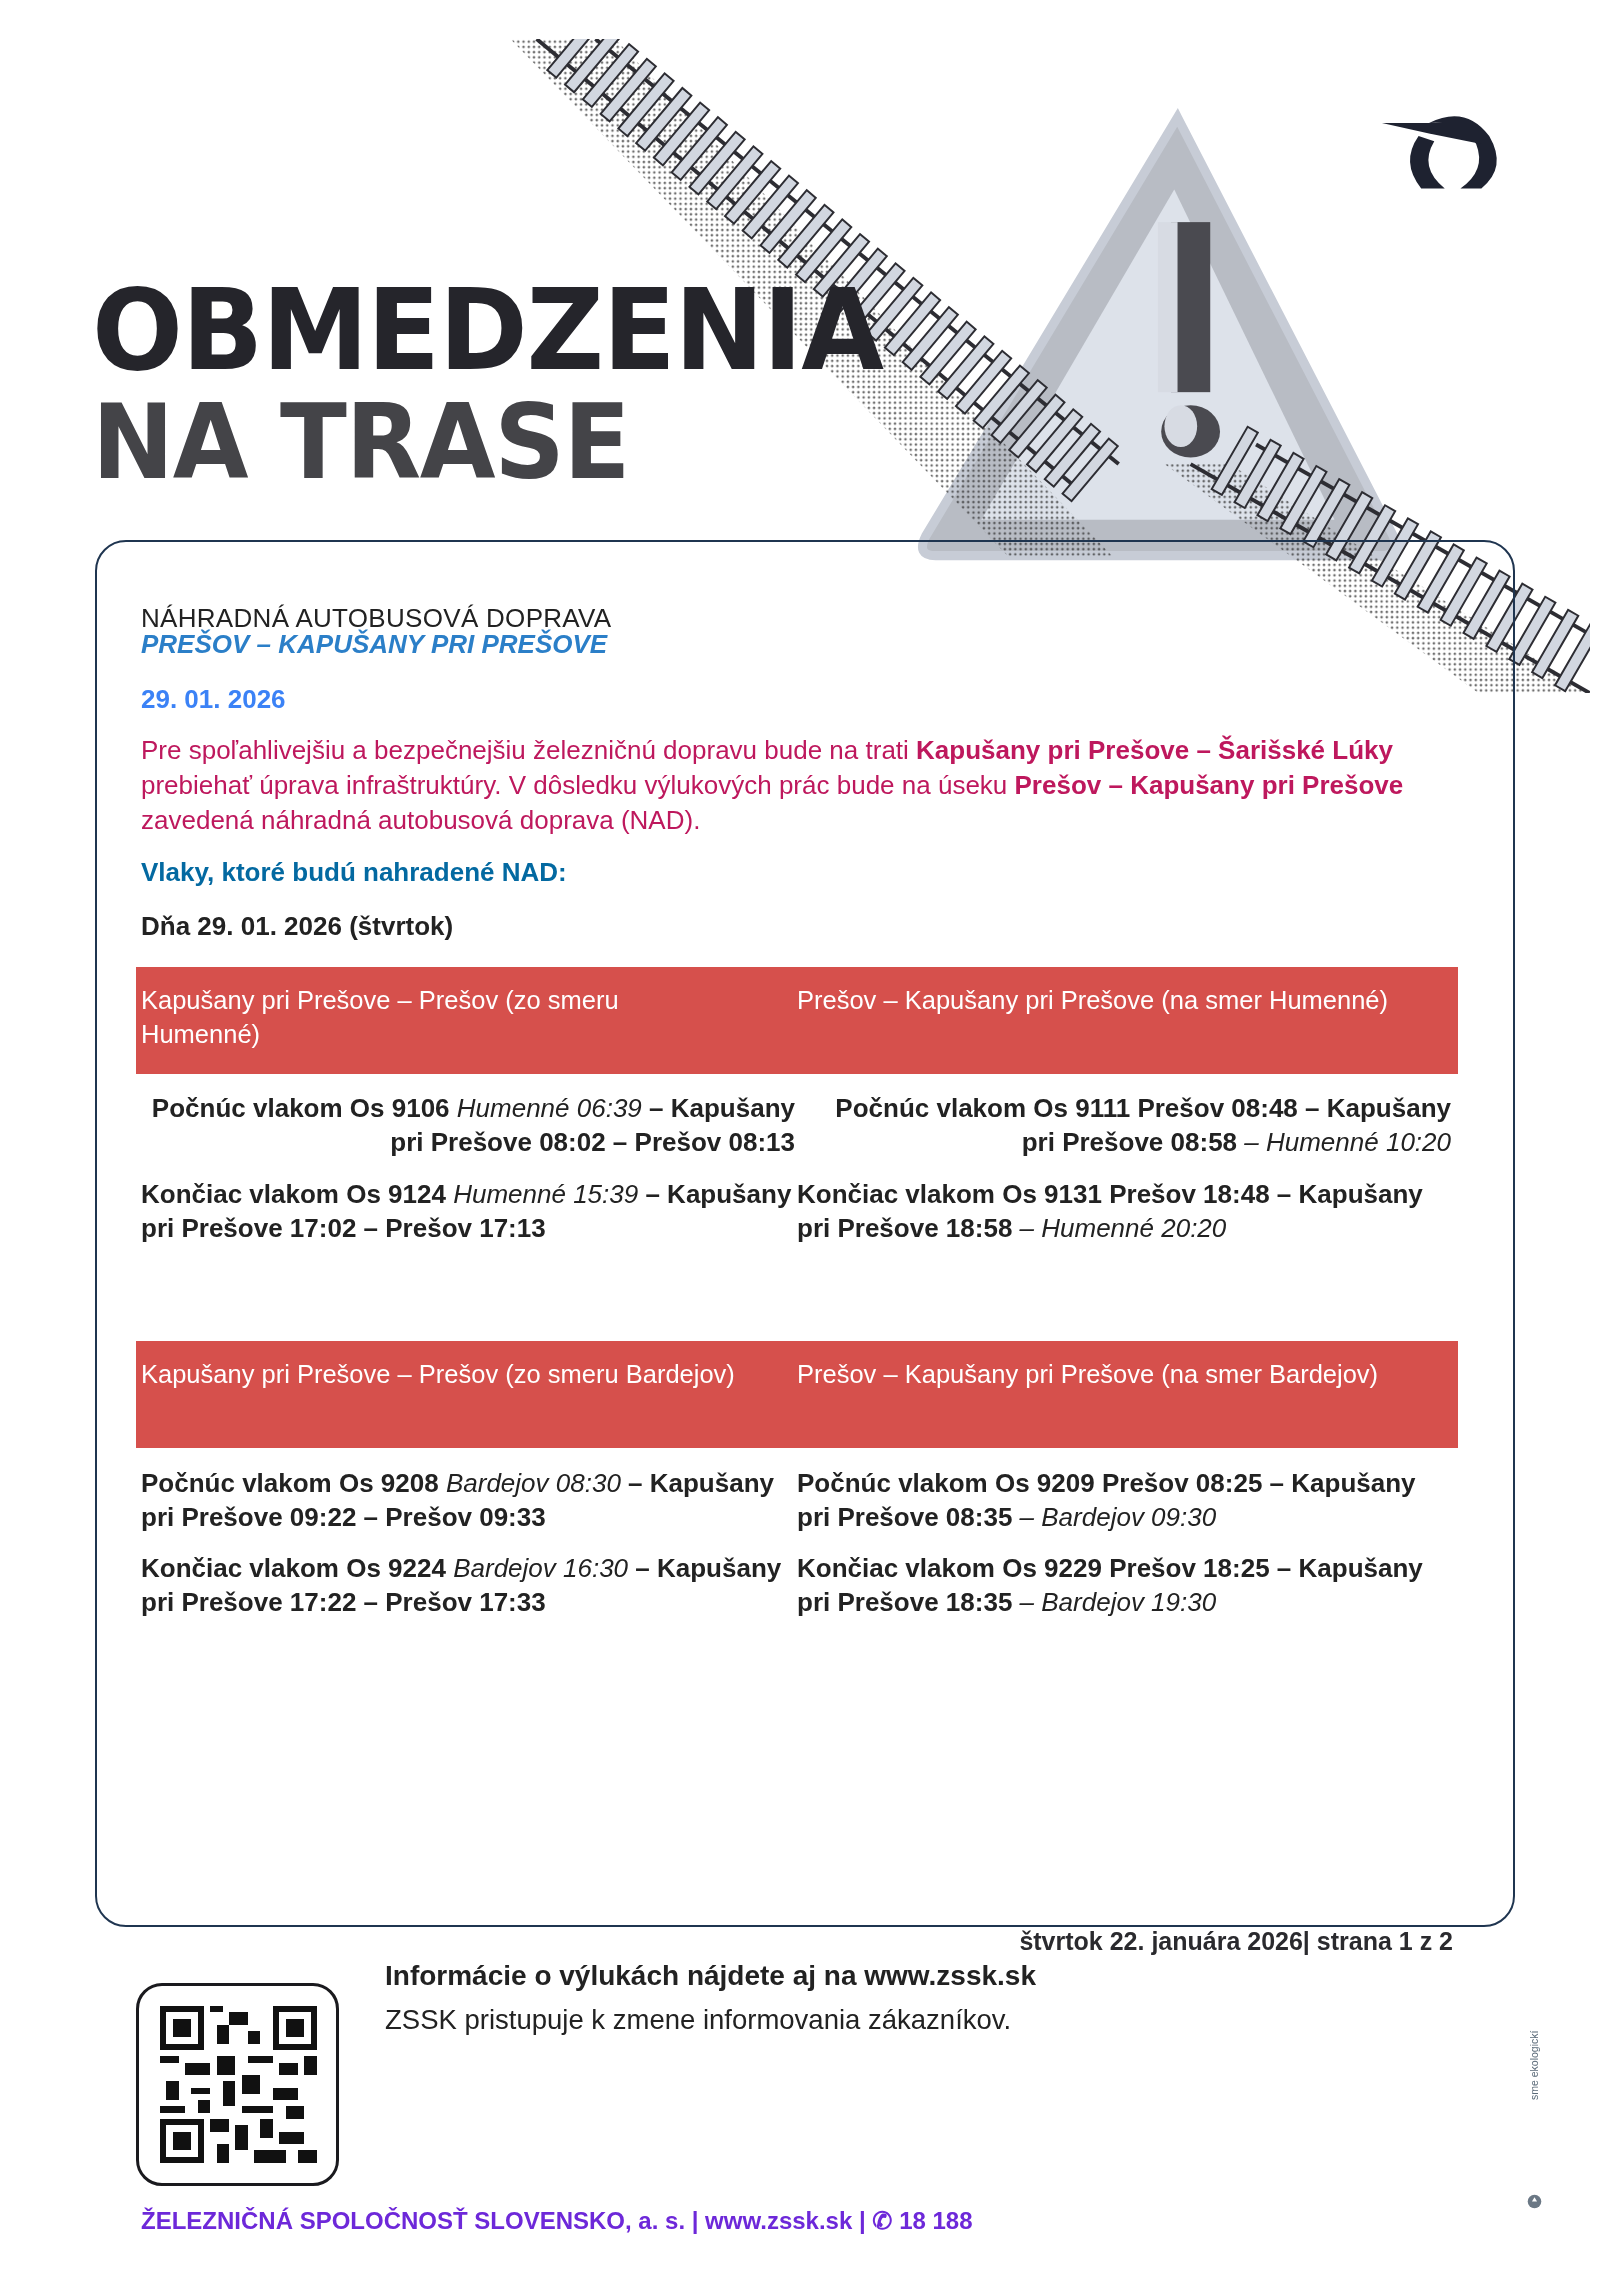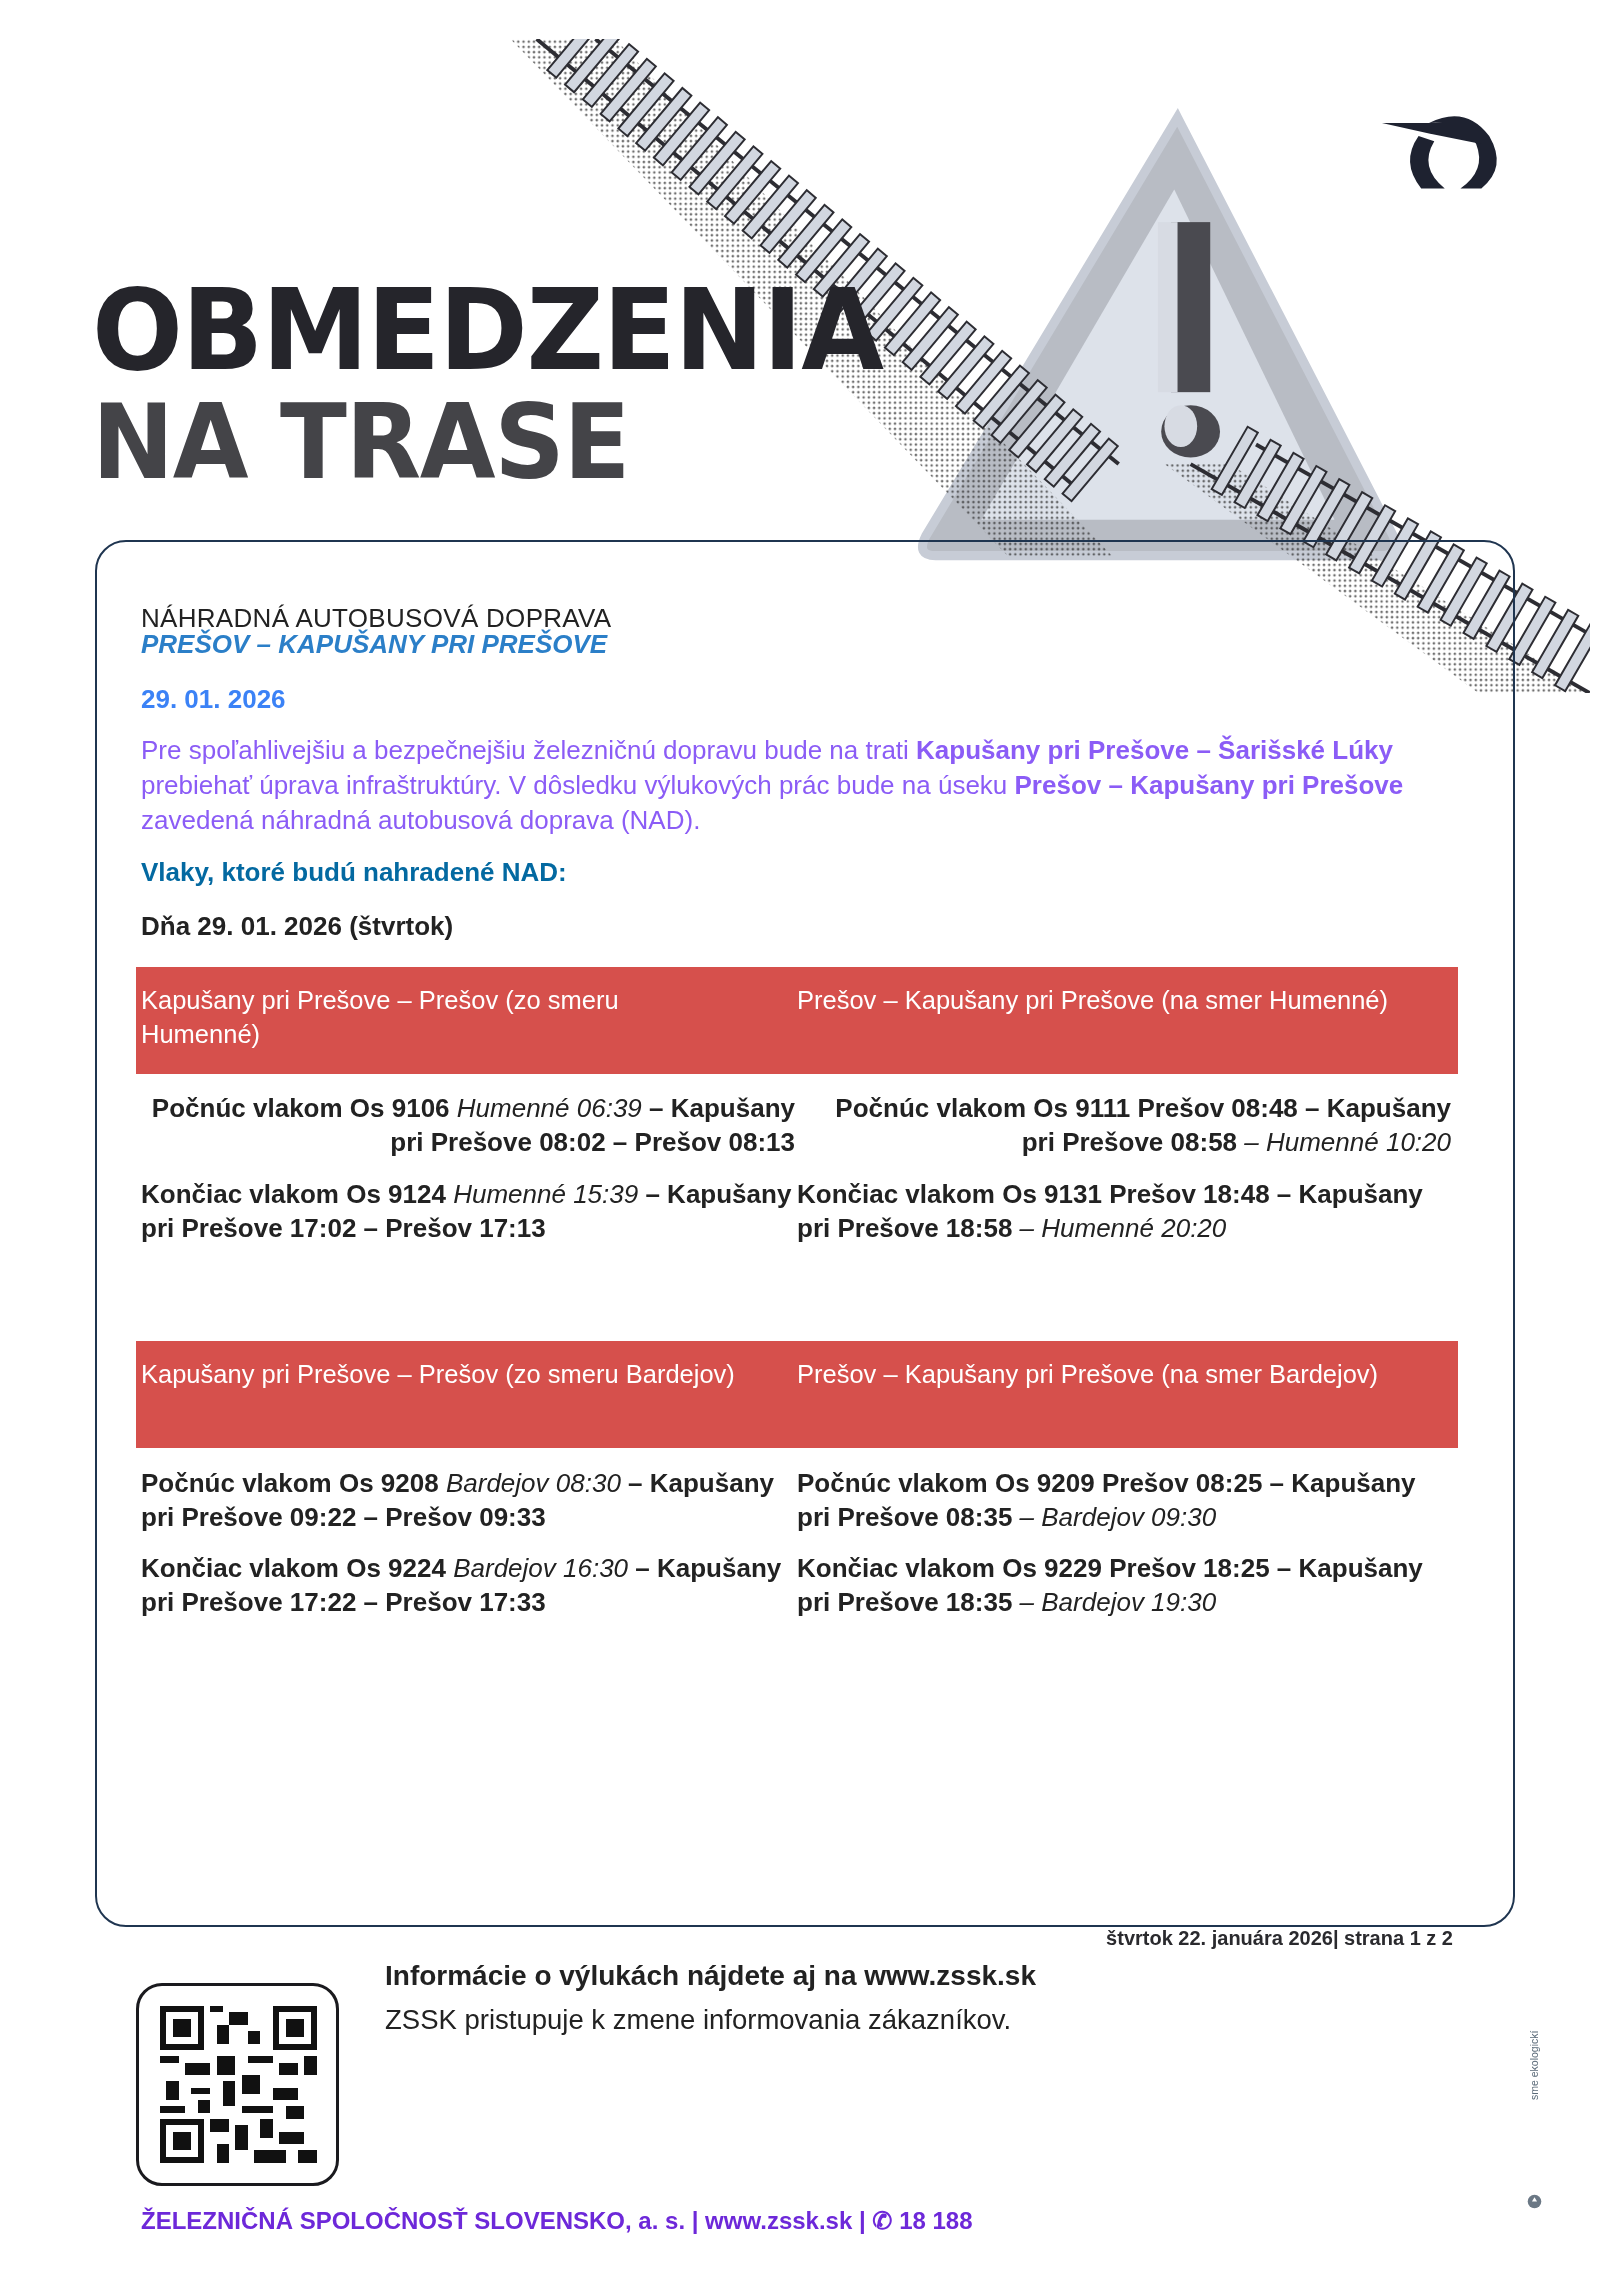--- a/index.html
+++ b/index.html
@@ -12,21 +12,21 @@
   .title-line { left: 92px; font-family: "DejaVu Sans", sans-serif; font-weight: bold; letter-spacing: -1.3px; line-height: 1; }
   #title-1 { top: 275px; font-size: 107px; color: #25252b; transform: scaleY(1.05); transform-origin: left top; }
   #title-2 { top: 391px; font-size: 98px; color: #444448; transform: scaleY(1.05); transform-origin: left top; }
 
   
   #content-box { left: 95px; top: 540px; width: 1420px; height: 1387px; border: 2px solid #1f3550; border-radius: 31px; background: transparent; box-sizing: border-box; }
   .txt { left: 141px; }
   #section-label { top: 575px; font-size: 26px; font-weight: normal; letter-spacing: 0.3px; color: #222; margin-top: 28px; }
   #route-title { top: 629px; font-size: 26px; font-weight: bold; font-style: italic; color: #2b7fc8; }
   #date { top: 684px; font-size: 26px; font-weight: bold; color: #3b82f6; }
-  #intro { top: 733px; width: 1335px; font-size: 26px; line-height: 35px; color: #8b5cf6; }
+  #intro { top: 733px; width: 1335px; font-size: 26px; line-height: 35px; color: #be185d; }
   #intro b { font-weight: bold; }
   #trains-heading { top: 857px; font-size: 26px; font-weight: bold; color: #0369a1; }
   #day-heading { top: 911px; font-size: 26px; font-weight: bold; color: #222; }
 
   .red-band { left: 136px; width: 1322px; height: 107px; background: #d6504c; }
   #band-1 { top: 967px; }
   #band-2 { top: 1341px; }
   .band-text { font-size: 25.5px; line-height: 34px; color: #ffffff; font-weight: normal; width: 602px; }
   .col-left { left: 141px; }
   .col-right { left: 797px; }
@@ -34,21 +34,21 @@
   .band-text.b2 { top: 1357px; }
 
   .train { font-size: 26px; line-height: 34px; font-weight: bold; color: #222; width: 654px; }
   .train i { font-weight: normal; font-style: italic; }
   .t1 { top: 1091px; text-align: right; }
   .t2 { top: 1177px; }
   .t3 { top: 1466px; }
   .t4 { top: 1551px; }
 
   
-  #page-info { left: 916px; top: 1927px; width: 537px; text-align: right; font-size: 20px; font-weight: bold; color: #2a2a2e; }
+  #page-info { left: 916px; top: 1927px; width: 537px; text-align: right; font-size: 25px; font-weight: bold; color: #2a2a2e; }
   #qr-frame { left: 136px; top: 1983px; width: 203px; height: 203px; border: 3.3px solid #1a1a1e; border-radius: 26px; box-sizing: border-box; }
   #qr-code { left: 160px; top: 2006px; width: 157px; height: 157px; }
   #notice-1 { left: 385px; top: 2004px; font-size: 27.5px; color: #222; }
   #notice-2 { left: 385px; top: 1960px; font-size: 28px; font-weight: bold; color: #222; }
   #company-line { left: 141px; top: 2207px; font-size: 24px; font-weight: bold; color: #6d28d9; }
   #eco-label { left: 1528px; top: 2100px; font-size: 10.5px; color: #5a6a78; transform: rotate(-90deg); transform-origin: left top; white-space: nowrap; }
   #eco-icon { left: 1526px; top: 2193px; width: 17px; height: 17px; }
 </style>
 </head>
 <body>

